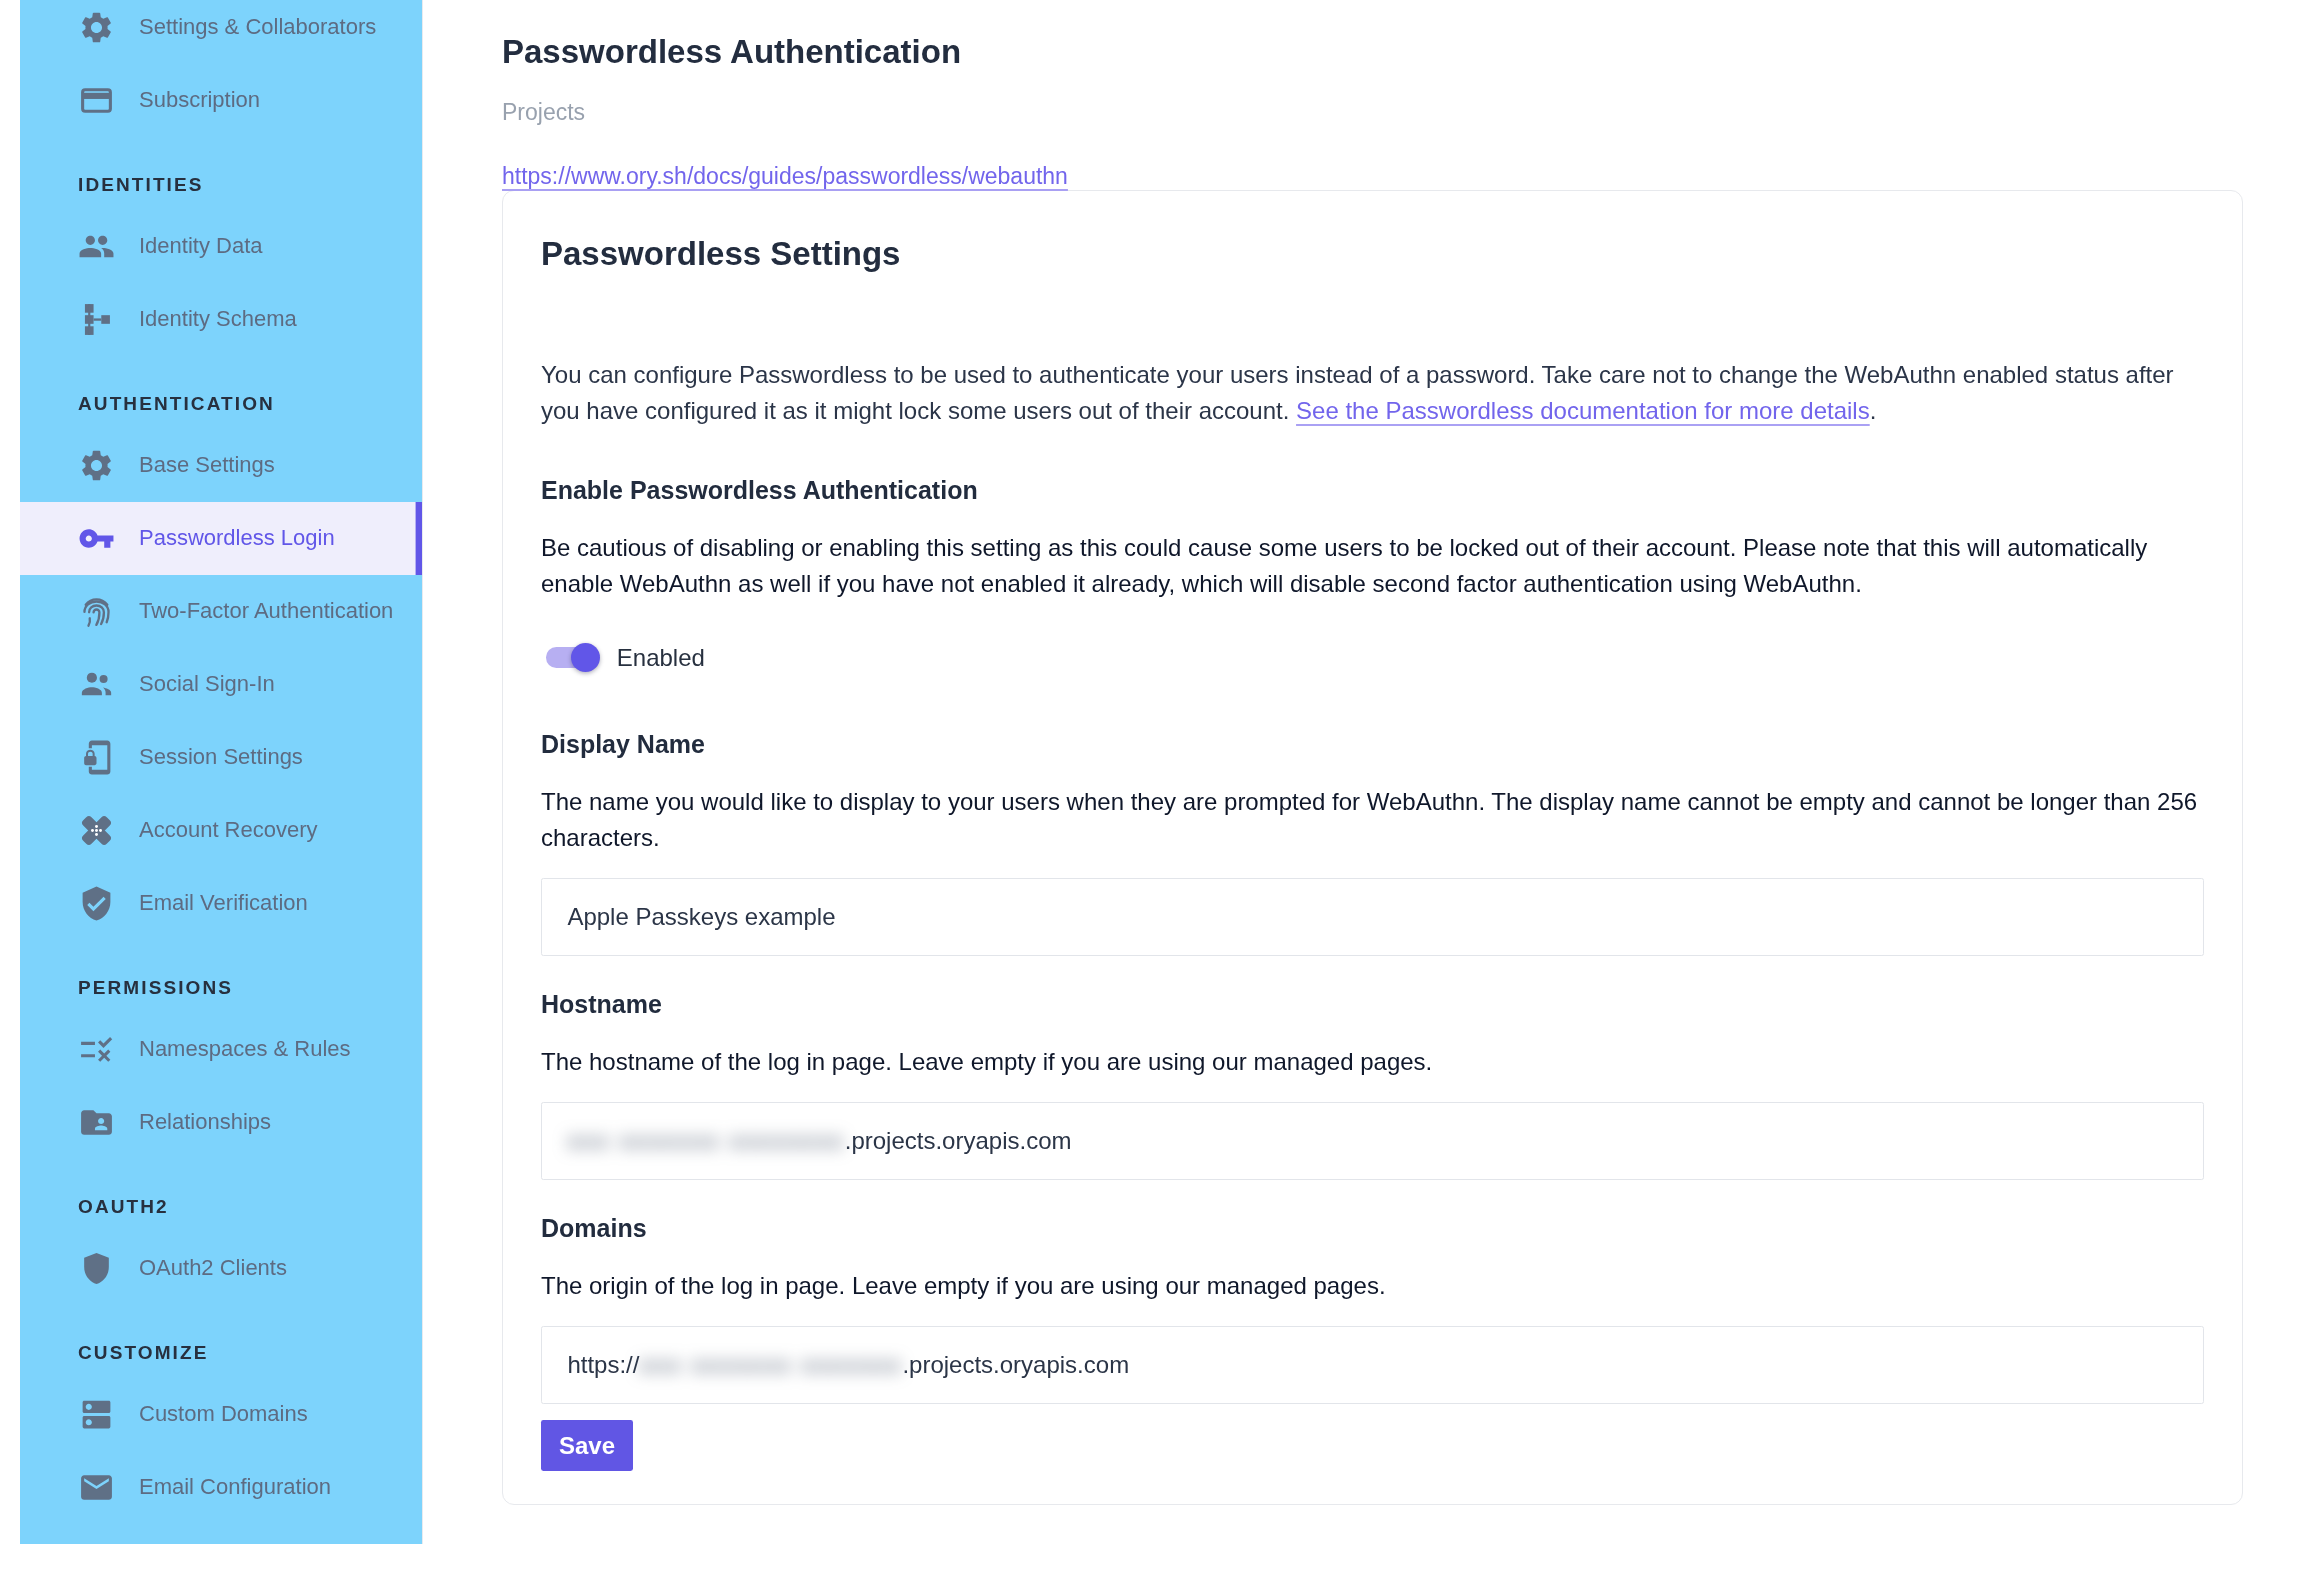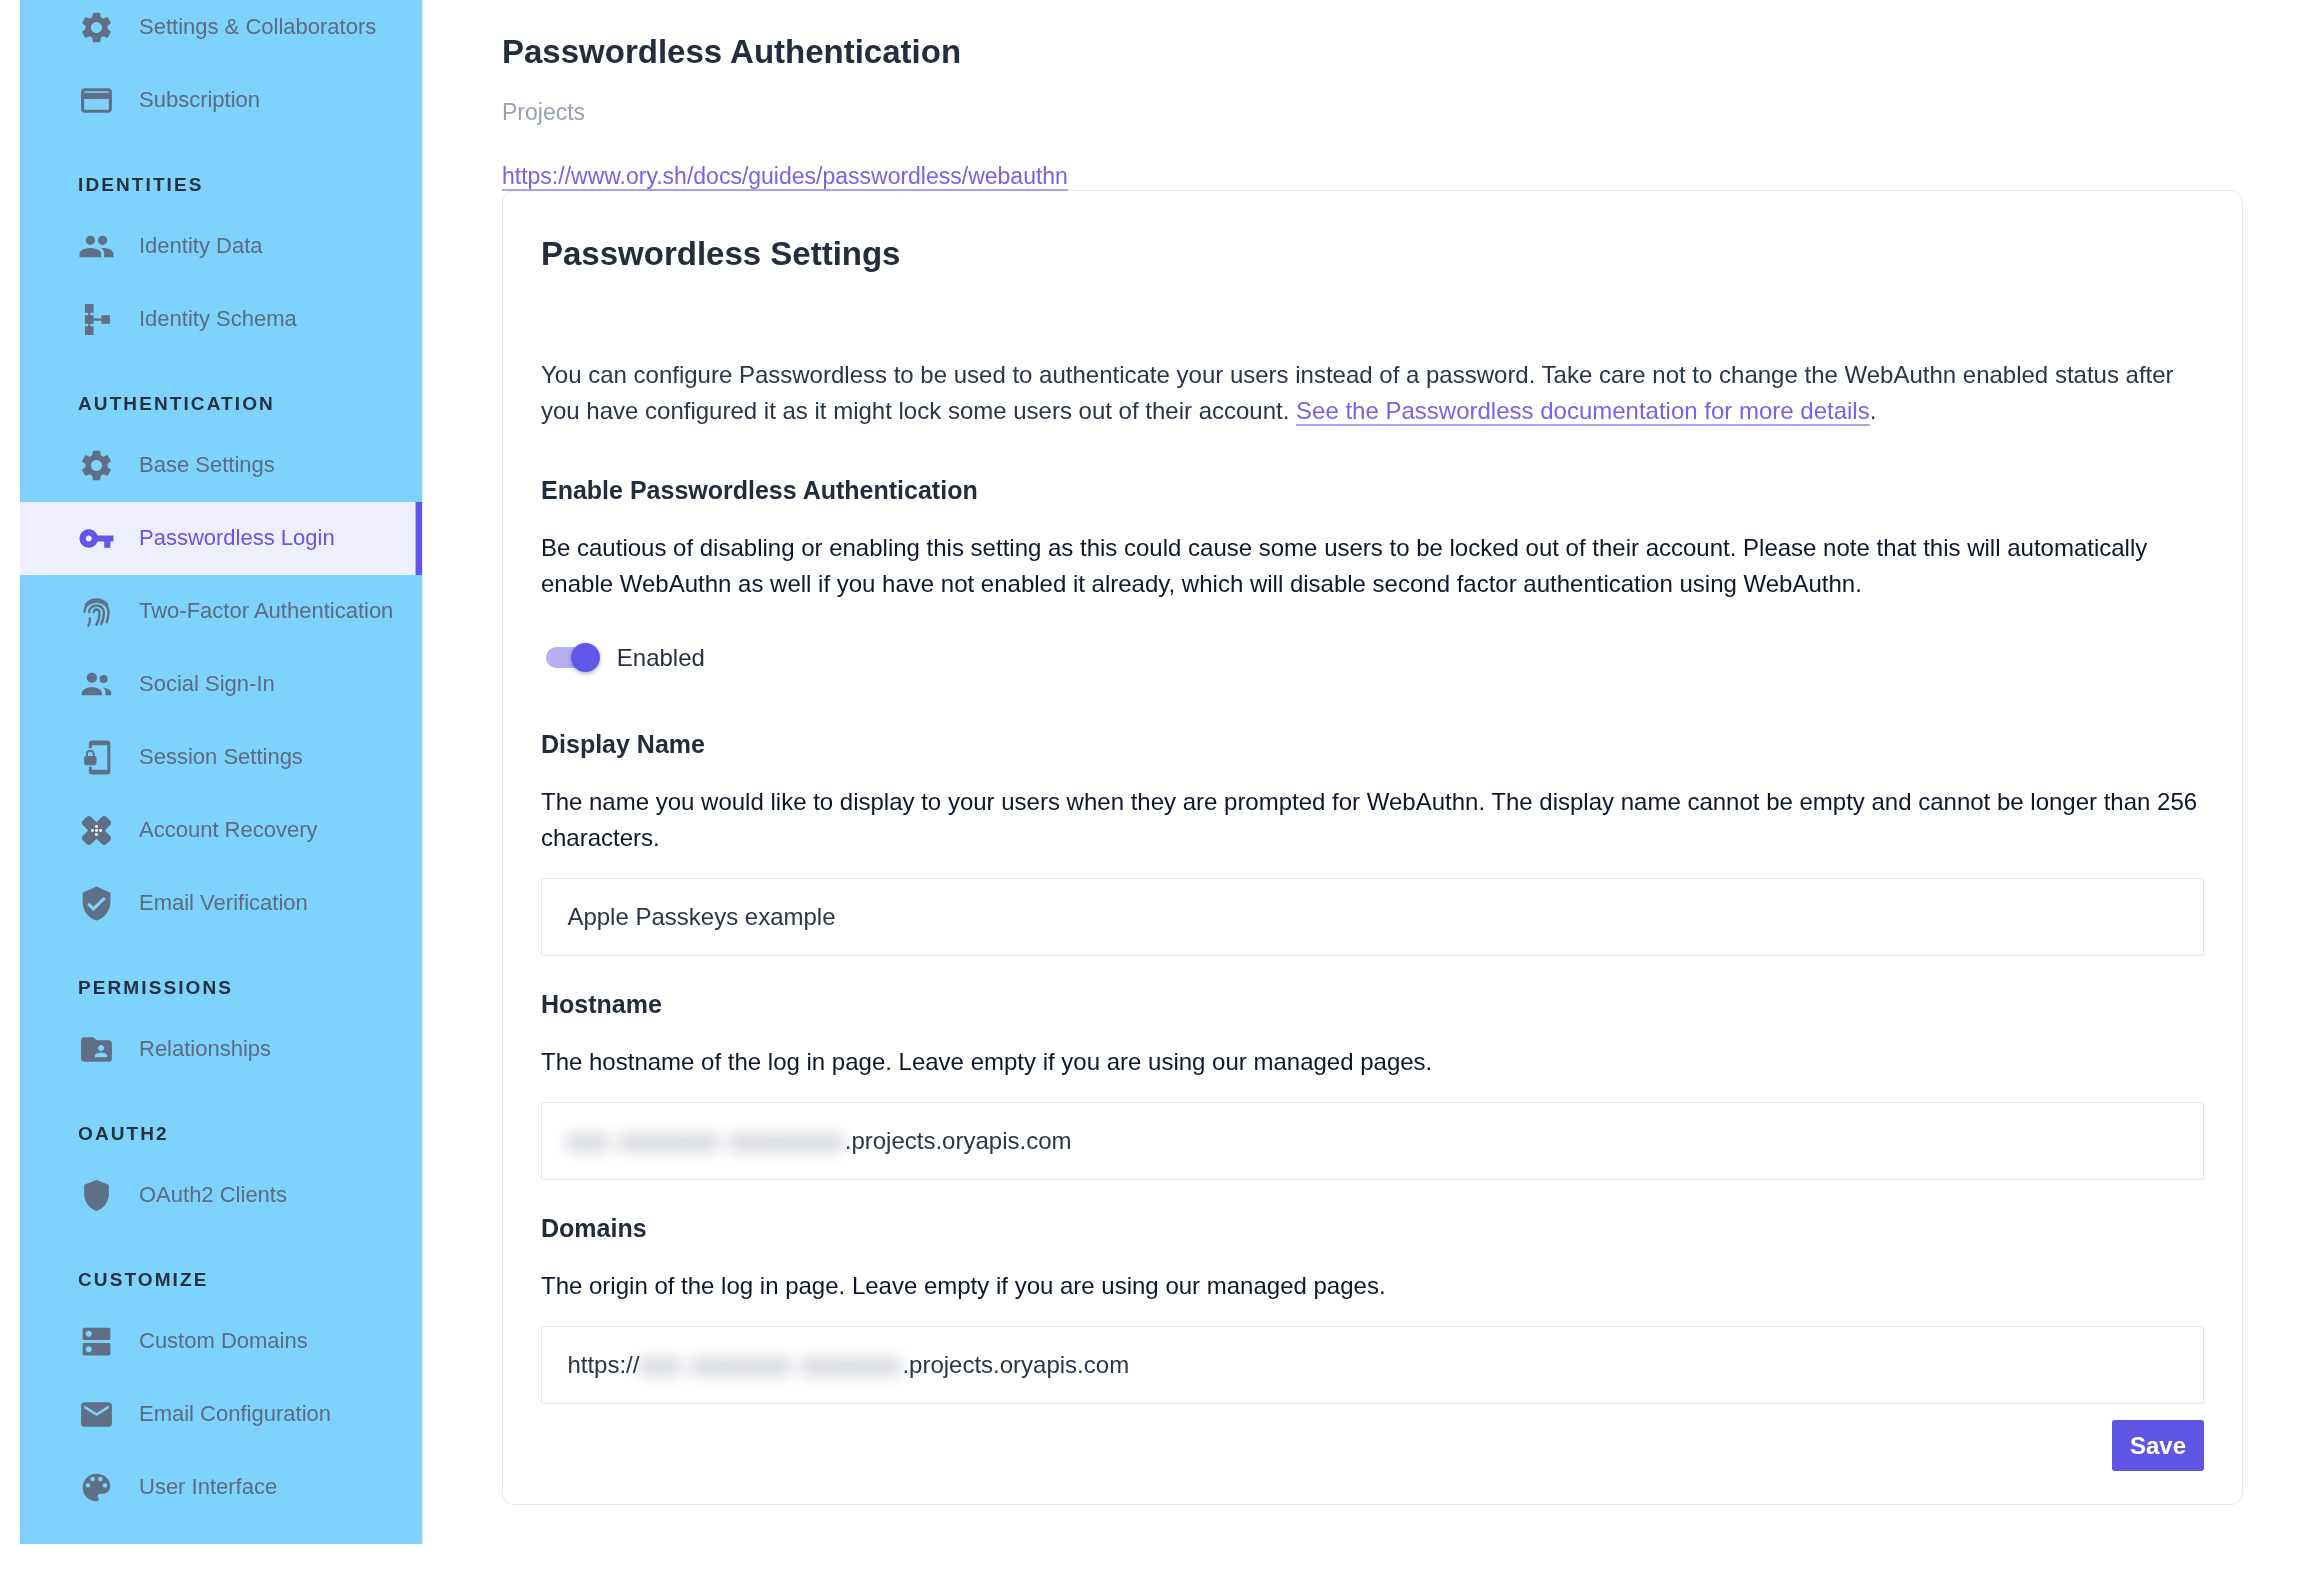--- a/index.html
+++ b/index.html
@@ -81,21 +81,21 @@
     background:#ffffff;display:flex;align-items:center;padding:0 25.4px;
     box-sizing:border-box;font-size:24px;color:#2b3547;cursor:text;
     max-width:1687px;white-space:nowrap;overflow:hidden;
   }
   .redacted{
     filter:blur(8px);color:#49566c;letter-spacing:2.4px;user-select:none;
     display:inline-block;
   }
   .gap-lg{margin-top:32px;}
 
-  .card-footer{margin-top:16px;display:flex;justify-content:flex-end;max-width:1687px;}
+  .card-footer{margin-top:16px;display:flex;max-width:1687px;}
   .save-btn{
     width:92px;height:51px;background:#6156e4;color:#ffffff;border:none;border-radius:2.4px;
     font-family:"Liberation Sans", sans-serif;font-size:24px;font-weight:700;cursor:pointer;
   }
 </style>
 </head>
 <body>
 
 <div class="app">
 
@@ -212,20 +212,28 @@
             <svg viewBox="0 0 24 24" fill="currentColor">
               <path d="M12 1L3 5v6c0 5.55 3.84 10.74 9 12 5.16-1.26 9-6.45 9-12V5l-9-4zm-2 16l-4-4 1.41-1.41L10 14.17l6.59-6.59L18 9l-8 8z"></path>
             </svg>
           </span>
           <span class="nav-label">Email Verification</span>
         </div>
         <div class="section-label">PERMISSIONS</div>
         <div class="nav-item">
           <span class="nav-icon">
             <svg viewBox="0 0 24 24" fill="currentColor">
+              <path d="M16.54 11L13 7.46l1.41-1.41 2.12 2.12 4.24-4.24 1.42 1.41L16.54 11zM11 7H2v2h9V7zm10 6.41L19.59 12 17 14.59 14.41 12 13 13.41 15.59 16 13 18.59 14.41 20 17 17.41 19.59 20 21 18.59 18.41 16 21 13.41zM11 15H2v2h9v-2z"></path>
+            </svg>
+          </span>
+          <span class="nav-label">Namespaces &amp; Rules</span>
+        </div>
+        <div class="nav-item">
+          <span class="nav-icon">
+            <svg viewBox="0 0 24 24" fill="currentColor">
               <path d="M20 6h-8l-2-2H4c-1.1 0-1.99.9-1.99 2L2 18c0 1.1.9 2 2 2h16c1.1 0 2-.9 2-2V8c0-1.1-.9-2-2-2zm-5 3c1.1 0 2 .9 2 2s-.9 2-2 2-2-.9-2-2 .9-2 2-2zm4 8h-8v-1c0-1.33 2.67-2 4-2s4 .67 4 2v1z"></path>
             </svg>
           </span>
           <span class="nav-label">Relationships</span>
         </div>
         <div class="section-label">OAUTH2</div>
         <div class="nav-item">
           <span class="nav-icon">
             <svg viewBox="0 0 24 24" fill="currentColor">
               <path d="M12 2L4 5v6.09c0 5.05 3.41 9.76 8 10.91 4.59-1.15 8-5.86 8-10.91V5l-8-3z"></path>

